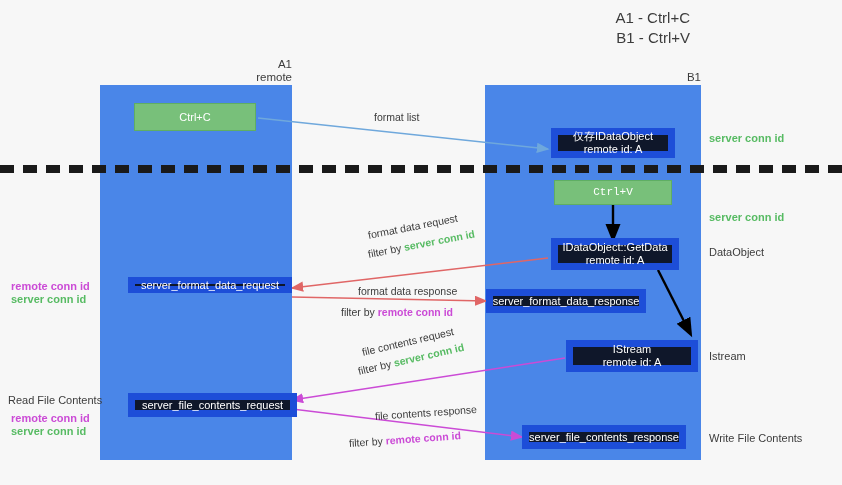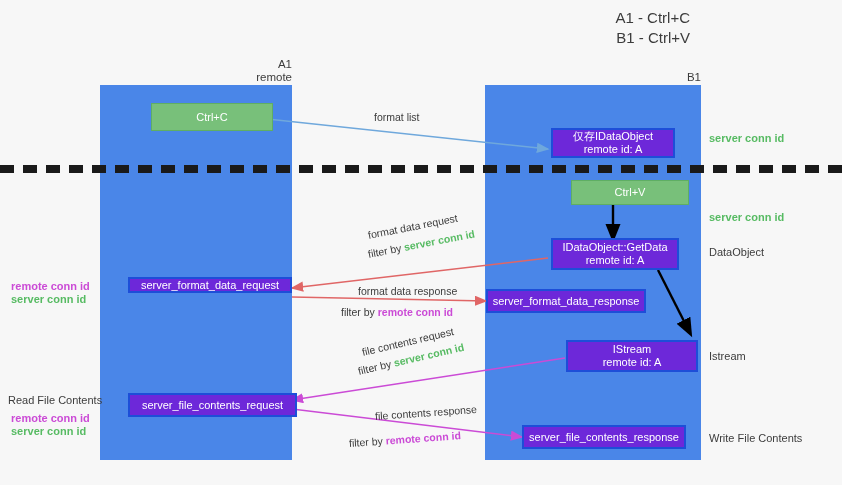--- a/index.html
+++ b/index.html
@@ -32,22 +32,22 @@
   #lane-b{left:485px;top:85px;width:216px;height:375px;}
 
   
   .box{
     box-sizing:border-box;
     display:flex;flex-direction:column;
     align-items:center;justify-content:center;
     color:#ffffff;font-size:11px;line-height:13px;
     text-align:center;
   }
-  .box.green{background:#78c07a;border:1px solid #5fae63;margin-left:17px;}
-  .box.orange{background:#6d28d9;border:2px solid #1d4ed8;}
+  .box.green{background:#78c07a;border:1px solid #5fae63;}
+  .box.orange{background:#0f172a;border:7px solid #1d4ed8;}
 
   
   .slabel{font-size:11px;line-height:14px;color:#3c3c3c;white-space:nowrap;}
   .green-t{color:#57bb63;font-weight:bold;}
   .magenta-t{color:#cb4bd6;font-weight:bold;}
   .plain-t{color:#3c3c3c;}
 
   
   .cap{
     font-size:10.5px;color:#3c3c3c;white-space:nowrap;line-height:14px;
@@ -127,21 +127,21 @@
 
   <div class="abs box orange" style="left:128px;top:393px;width:169px;height:24px;">
     <span>server_file_contents_request</span>
   </div>
 
   <div class="abs box orange" style="left:551px;top:128px;width:124px;height:30px;">
     <span>仅存IDataObject</span>
     <span>remote id: A</span>
   </div>
 
-  <div class="abs box green" style="left:554px;top:180px;width:118px;height:25px;">
+  <div class="abs box green" style="left:554px;top:180px;width:118px;height:25px;font-family:Liberation Mono, monospace;">
     <span>Ctrl+V</span>
   </div>
 
   <div class="abs box orange" style="left:551px;top:238px;width:128px;height:32px;">
     <span>IDataObject::GetData</span>
     <span>remote id: A</span>
   </div>
 
   <div class="abs box orange" style="left:486px;top:289px;width:160px;height:24px;">
     <span>server_format_data_response</span>

